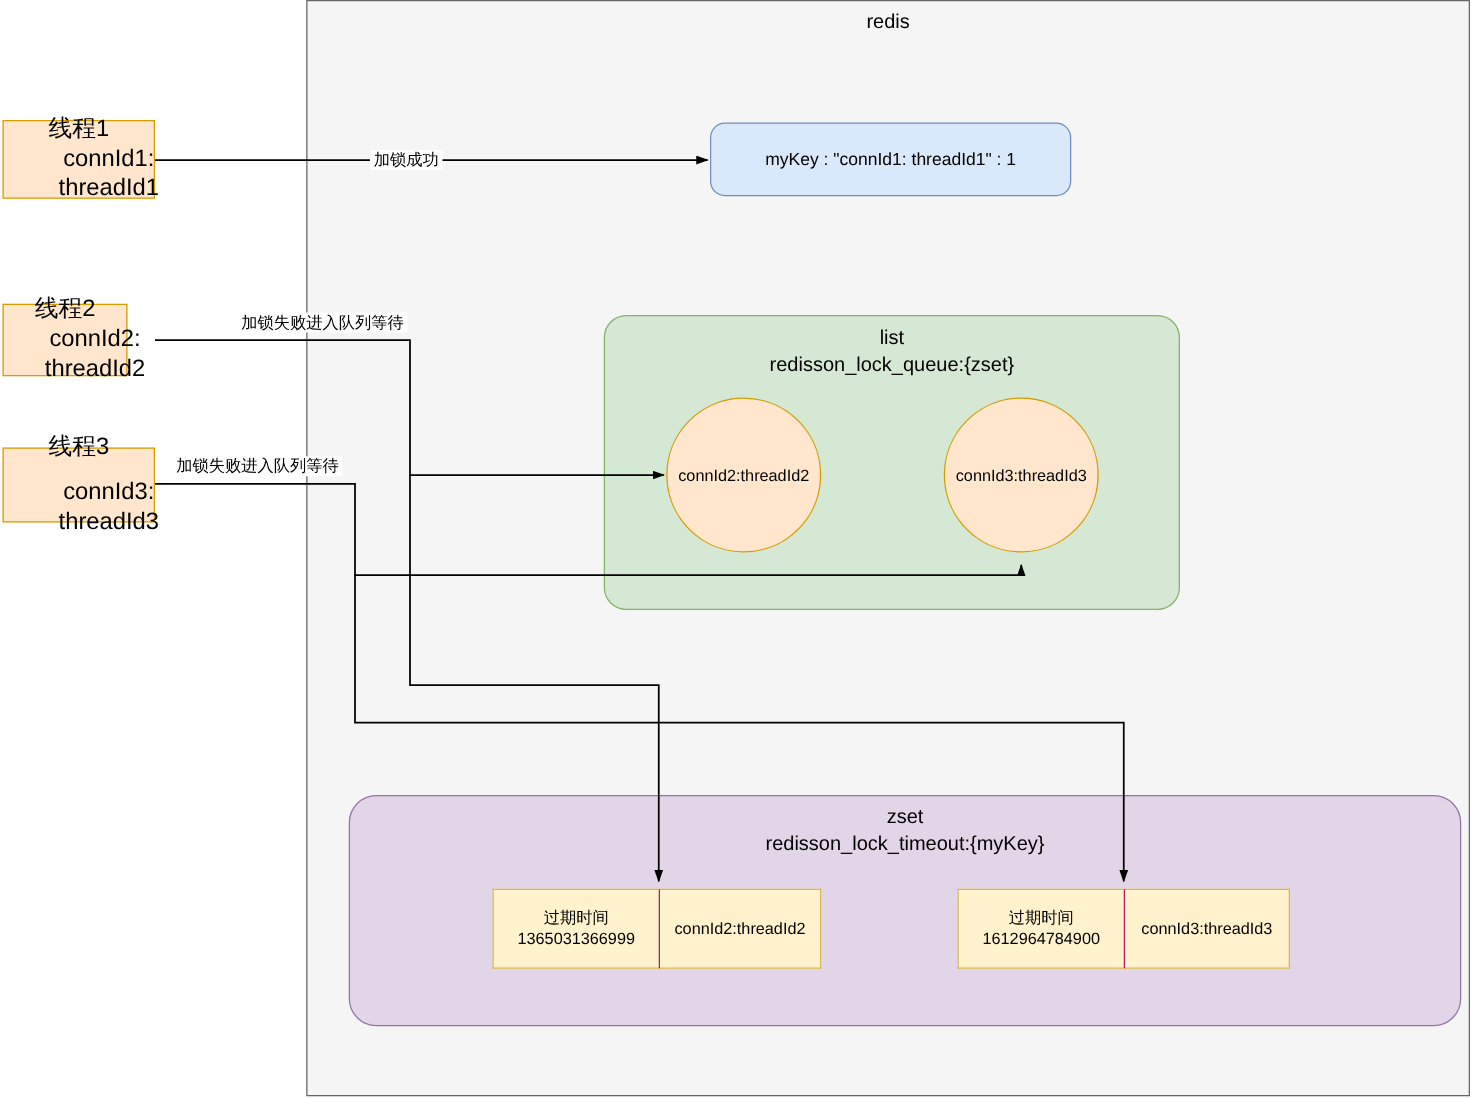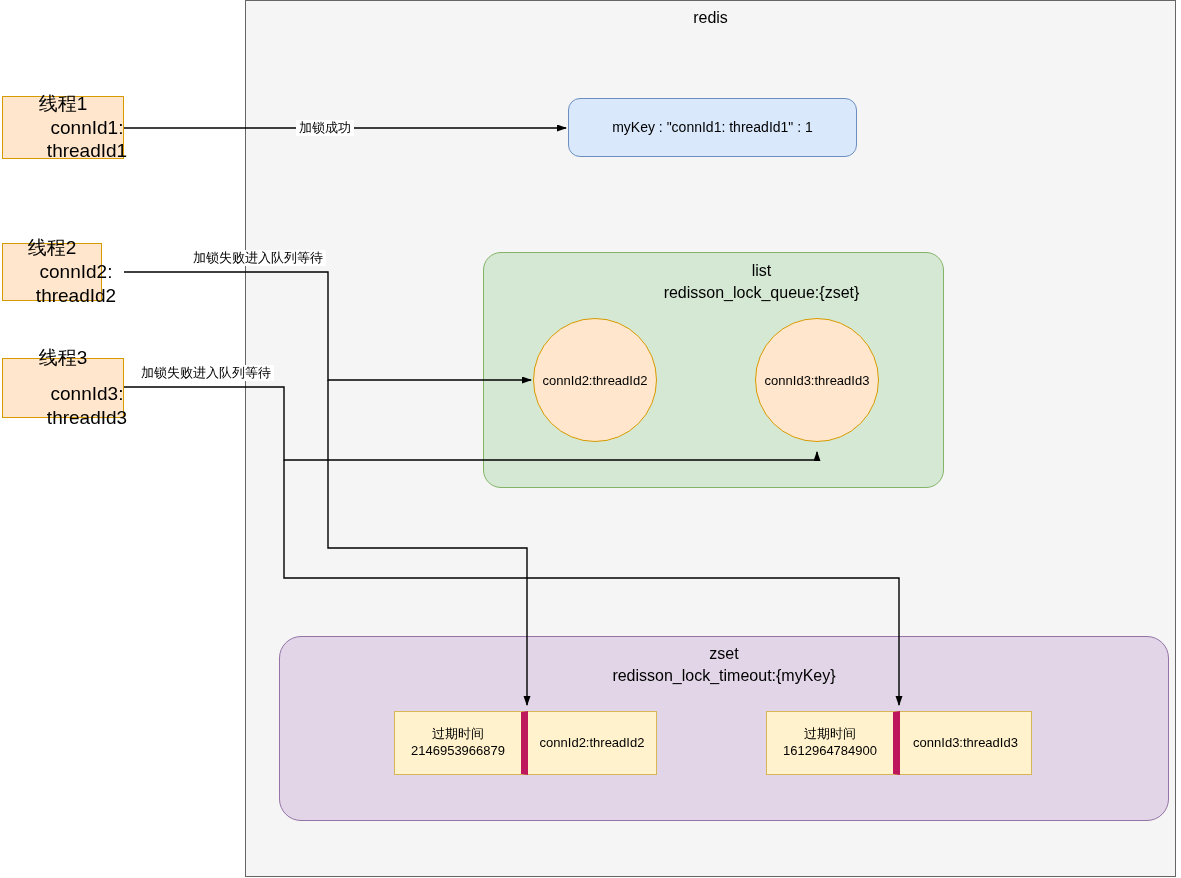--- a/index.html
+++ b/index.html
@@ -100,21 +100,21 @@
     border: 1px solid #d6b656;
     display: flex;
     flex-direction: column;
     align-items: center;
     justify-content: center;
     text-align: center;
     font-size: 13px;
     line-height: 1.3;
     color: #000000;
   }
-  .entry-cell.left { border-right: 7px solid #be185d; }
+  .entry-cell.left { border-right: 1px solid #be185d; }
   .entry-cell.right { border-left: none; }
   .edge-label {
     position: absolute;
     background: #f5f5f5;
     font-size: 13px;
     color: #000000;
     padding: 0 3px;
     white-space: nowrap;
     line-height: 1.2;
   }
@@ -124,21 +124,21 @@
 <body>
 
 <div id="canvas">
 
   <div class="redis-panel" style="left:245px; top:0px; width:931px; height:877px;"></div>
 
   <div class="container-title" style="left:245px; top:7px; width:931px;">redis</div>
 
 
   <div class="list-box" style="left:483px; top:252px; width:461px; height:236px;"></div>
-  <div class="container-title" style="left:483px; top:260px; width:461px;padding-left:48px;">
+  <div class="container-title" style="left:483px; top:260px; width:461px;">
     <span>list</span><br>
     <span>redisson_lock_queue:{zset}</span>
   </div>
 
   <div class="zset-box" style="left:279px; top:636px; width:890px; height:185px;"></div>
   <div class="container-title" style="left:279px; top:643px; width:890px;">
     <span>zset</span><br>
     <span>redisson_lock_timeout:{myKey}</span>
   </div>
 
@@ -189,21 +189,21 @@
     <span>connId2:threadId2</span>
   </div>
 
   <div class="circle-node" style="left:755px; top:318px; width:124px; height:124px;">
     <span>connId3:threadId3</span>
   </div>
 
   <div class="entry-pair" style="left:394px; top:711px; width:263px; height:64px;">
     <div class="entry-cell left" style="width:134px; height:64px;">
       <span>过期时间</span>
-      <span>2146953966879</span>
+      <span>1365031366999</span>
     </div>
     <div class="entry-cell right" style="width:129px; height:64px;">
       <span>connId2:threadId2</span>
     </div>
   </div>
 
   <div class="entry-pair" style="left:766px; top:711px; width:266px; height:64px;">
     <div class="entry-cell left" style="width:134px; height:64px;">
       <span>过期时间</span>
       <span>1612964784900</span>

